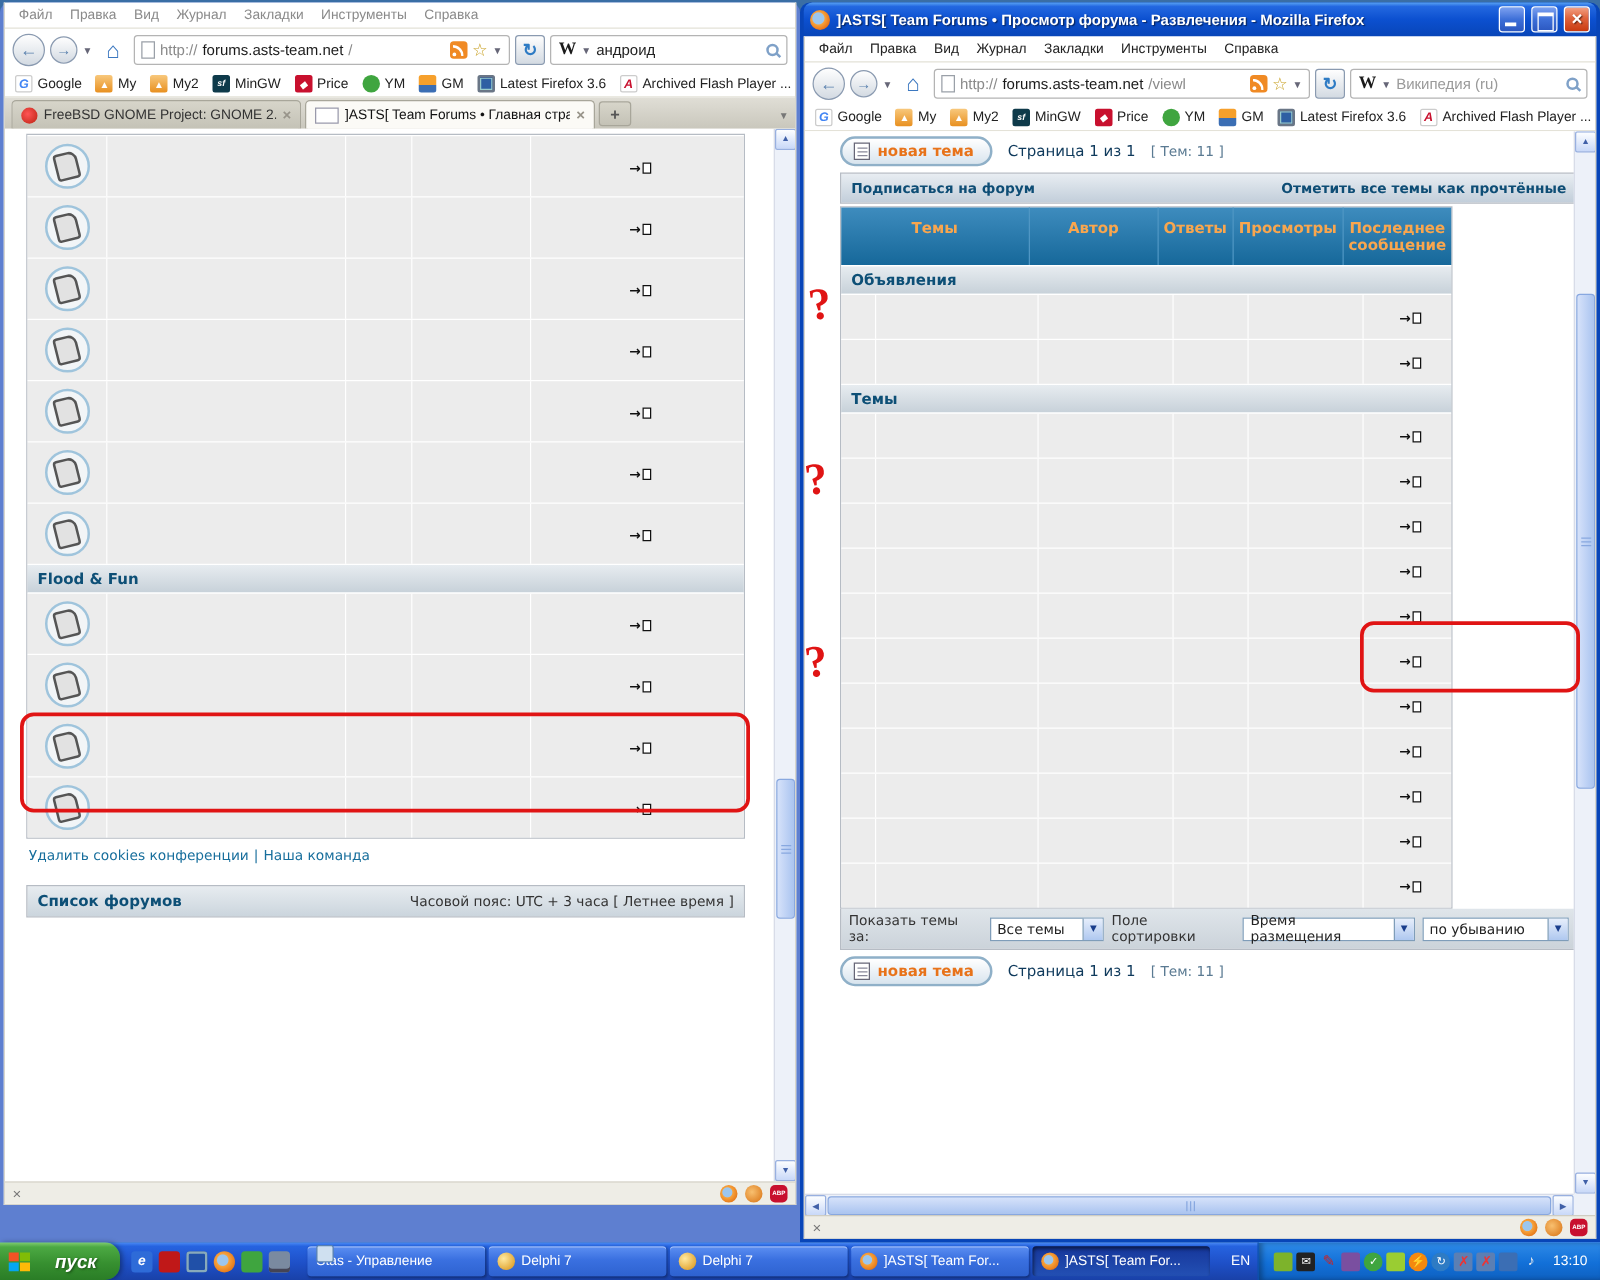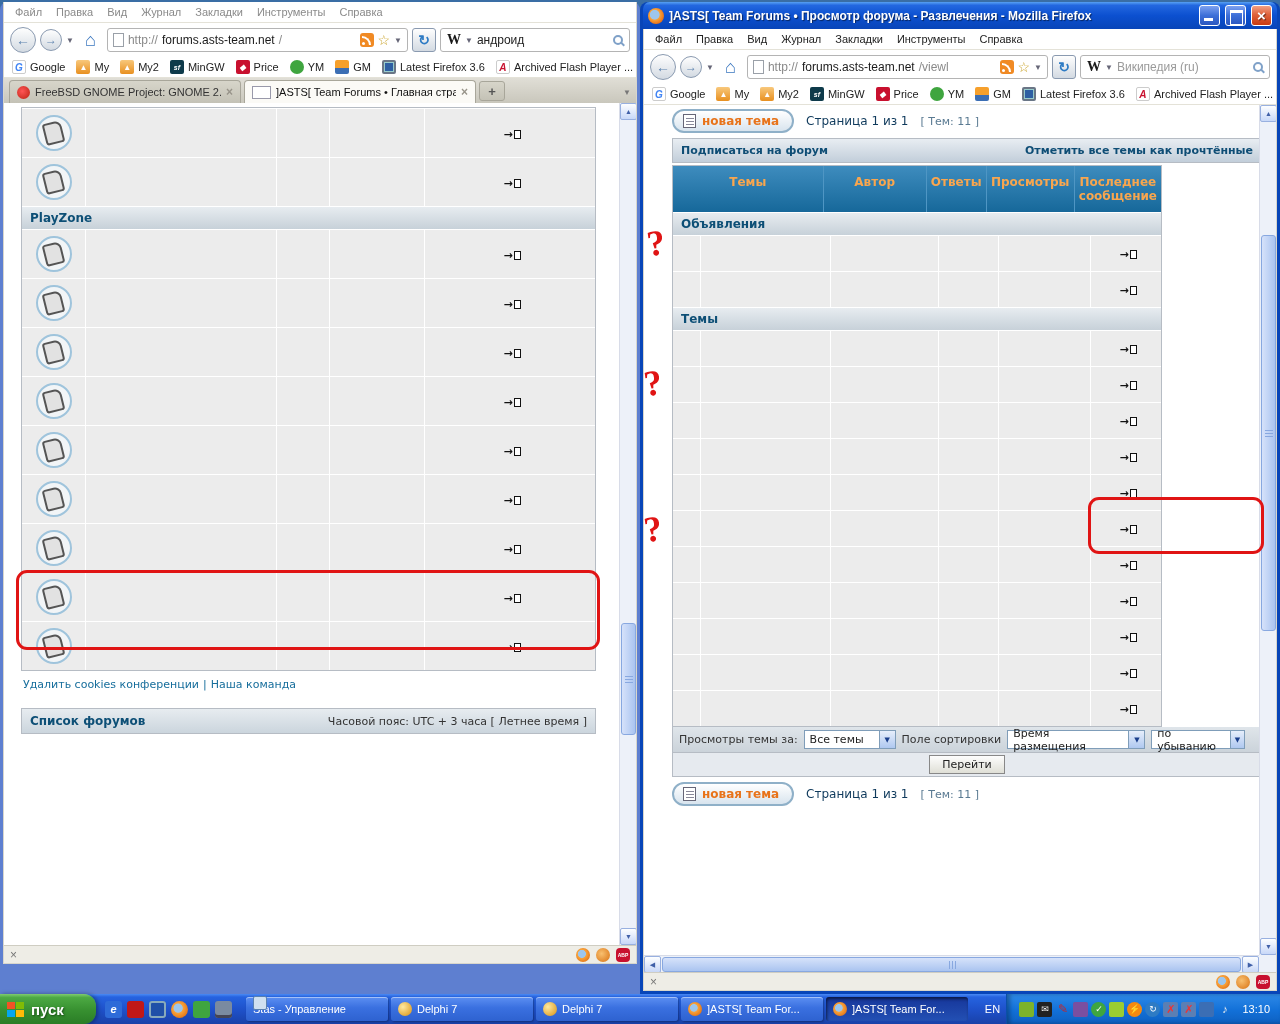--- a/index.html
+++ b/index.html
@@ -141,29 +141,29 @@
 .r-author{width:108px;display:flex;align-items:center;justify-content:center;text-align:center;padding:2px}
 .r-rep{width:60px;display:flex;align-items:center;justify-content:center;color:#444}
 .r-view{width:92px;display:flex;align-items:center;justify-content:center;color:#444}
 .r-last{flex:1;border-right:none!important;display:flex;flex-direction:column;align-items:center;justify-content:center;gap:1px;text-align:center;padding:3px}
 .rtitle-link{color:#11638E;font-weight:bold;font-size:12px}
 .ticon{position:relative;width:20px;height:20px;display:flex;align-items:center;justify-content:center}
 .filterbar{width:590px;border:1px solid #B6BCC4;border-top:none;background:linear-gradient(180deg,#DFE5EA,#CBD3DA);display:flex;align-items:center;gap:6px;padding:3px 6px;color:#333}
 .xpsel{background:#fff;border:1px solid #7F9DB9;display:flex;align-items:center;justify-content:space-between;height:19px;padding-left:5px;font-size:11px;color:#222}
 .selarrow{width:16px;height:17px;margin-left:5px;background:linear-gradient(180deg,#E6EEFB,#AFC8F0);border-left:1px solid #7F9DB9;display:flex;align-items:center;justify-content:center;color:#1A3E8C;font-size:7px}
 .selarrow::after{content:'▼'}
-.sel-1{width:92px}.sel-2{width:138px}.sel-3{width:94px}
+.sel-1{width:92px}.sel-2{width:138px}.sel-3{width:118px}
 .goline{width:590px;border:1px solid #B6BCC4;border-top:none;background:#E6EAEF;text-align:center;padding:2px}
 .gobtn{display:inline-block;border:1px solid #888;background:linear-gradient(180deg,#FDFDFD,#DFDFD6);padding:2px 12px;color:#222}
 
 .anno-box{position:absolute;border:3px solid #E01414;border-radius:11px;z-index:60}
 .anno-q{position:absolute;color:#E01414;font-family:"Liberation Serif",serif;font-weight:bold;font-size:36px;z-index:60;transform:rotate(-8deg)}
 
 .taskbar{position:absolute;left:0;bottom:0;width:1280px;height:30px;background:linear-gradient(180deg,#4A8AF4 0%,#2663E0 10%,#1E50C8 55%,#1941A8 100%);display:flex;align-items:stretch;z-index:100}
-.startbtn{width:96px;background:linear-gradient(180deg,#7FCB6F 0%,#4CA943 12%,#379030 55%,#2A7D26 100%);border-radius:0 12px 12px 0;display:flex;align-items:center;gap:7px;padding:0 12px 0 7px;color:#fff;font-weight:bold;font-size:15px;text-shadow:1px 1px 2px #184A14;box-shadow:2px 0 4px rgba(0,0,0,.35);flex:none}
+.startbtn{width:96px;background:linear-gradient(180deg,#7FCB6F 0%,#4CA943 12%,#379030 55%,#2A7D26 100%);border-radius:0 12px 12px 0;display:flex;align-items:center;gap:20px;padding:0 12px 0 7px;color:#fff;font-weight:bold;font-style:italic;font-size:15px;text-shadow:1px 1px 2px #184A14;box-shadow:2px 0 4px rgba(0,0,0,.35);flex:none}
 .xpflag{width:17px;height:15px;display:grid;grid-template-columns:8px 8px;grid-template-rows:7px 7px;gap:1px;flex:none}
 .xpflag i:nth-child(1){background:#F35325}.xpflag i:nth-child(2){background:#81BC06}.xpflag i:nth-child(3){background:#05A6F0}.xpflag i:nth-child(4){background:#FFBA08}
 .quicklaunch{display:flex;align-items:center;gap:5px;padding:0 9px;flex:none}
 .qlicon{width:17px;height:17px;border-radius:3px;display:flex;align-items:center;justify-content:center;color:#fff;font-weight:bold;font-size:11px}
 .ql-ie{background:#2E6BD8;font-style:italic}.ql-red{background:#C01818}.ql-panel{background:#2050A8;box-shadow:inset 0 0 0 2px #8AB}.ql-fx{border-radius:50%;background:radial-gradient(circle at 42% 42%,#9CC6EE 0 30%,#F7A23B 36%,#D95B00)}.ql-green{background:#3FA53F}.ql-gray{background:#7A8AA0;box-shadow:inset 0 -3px 0 #445}
 .taskbtns{flex:1;display:flex;gap:3px;padding:3px 5px;overflow:hidden}
 .taskbtn{flex:1;max-width:142px;display:flex;align-items:center;gap:5px;padding:0 7px;border-radius:3px;background:linear-gradient(180deg,#5C8FF2,#3A70E0 45%,#2E62D0);box-shadow:inset 0 1px 0 rgba(255,255,255,.45),1px 1px 2px rgba(0,0,0,.3);color:#fff;font-size:11px;white-space:nowrap;overflow:hidden}
 .taskbtn.task-active{background:linear-gradient(180deg,#16369A,#2350B4);box-shadow:inset 1px 2px 3px rgba(0,0,0,.55)}
 .ticn{width:14px;height:14px;border-radius:2px;flex:none}
 .ticn.window{background:#CFE0F0;border:1px solid #5880B0}
@@ -299,21 +299,20 @@
                 </div>
                 <div class="c-t"></div>
                 <div class="c-p"></div>
                 <div class="c-last">
                   <div class="ldate"></div>
                   <div class="luser"><span></span><span class="golast"><i class="doc"></i></span></div>
                 </div>
               </div>
             </div>
               <div>
-              <div class="fsection">PlayZone</div>
               <div class="frow">
                 <div class="c-icon">
                     <span class="ficon"></span>
                   </div>
                 <div class="c-main">
                   <span class="ftitle"></span>
                   
                   <div class="fmod"></div>
                 </div>
                 <div class="c-t"></div>
@@ -382,20 +381,21 @@
                 </div>
                 <div class="c-t"></div>
                 <div class="c-p"></div>
                 <div class="c-last">
                   <div class="ldate"></div>
                   <div class="luser"><span></span><span class="golast"><i class="doc"></i></span></div>
                 </div>
               </div>
             </div>
               <div>
+              <div class="fsection">Flood &amp; Fun</div>
               <div class="frow">
                 <div class="c-icon">
                     <span class="ficon"></span>
                   </div>
                 <div class="c-main">
                   <span class="ftitle"></span>
                   
                   <div class="fmod"></div>
                 </div>
                 <div class="c-t"></div>
@@ -816,37 +816,34 @@
                 <div class="r-rep"></div>
                 <div class="r-view"></div>
                 <div class="r-last">
                   <div class="ldate"></div>
                   <div class="luser"><span></span><span class="golast"><i class="doc"></i></span></div>
                 </div>
               </div>
             </div>
           </div>
           <div class="filterbar">
-            <span>Просмотры темы за:</span>
+            <span>Показать темы за:</span>
             <span class="xpsel sel-1">
                 <span>Все темы</span>
                 <span class="selarrow"></span>
               </span>
             <span>Поле сортировки</span>
             <span class="xpsel sel-2">
                 <span>Время размещения</span>
                 <span class="selarrow"></span>
               </span>
             <span class="xpsel sel-3">
                 <span>по убыванию</span>
                 <span class="selarrow"></span>
               </span>
-          </div>
-          <div class="goline">
-            <span class="gobtn">Перейти</span>
           </div>
           <div class="ntline" style="margin-top:5px">
             <span class="newtopic-btn">
                 <i class="nticon"></i>
                 <span class="ntlabel">новая тема</span>
               </span>
             <span class="pglabel">Страница 1 из 1</span>
             <span class="pgcount">[ Тем: 11 ]</span>
           </div>
         </div>

